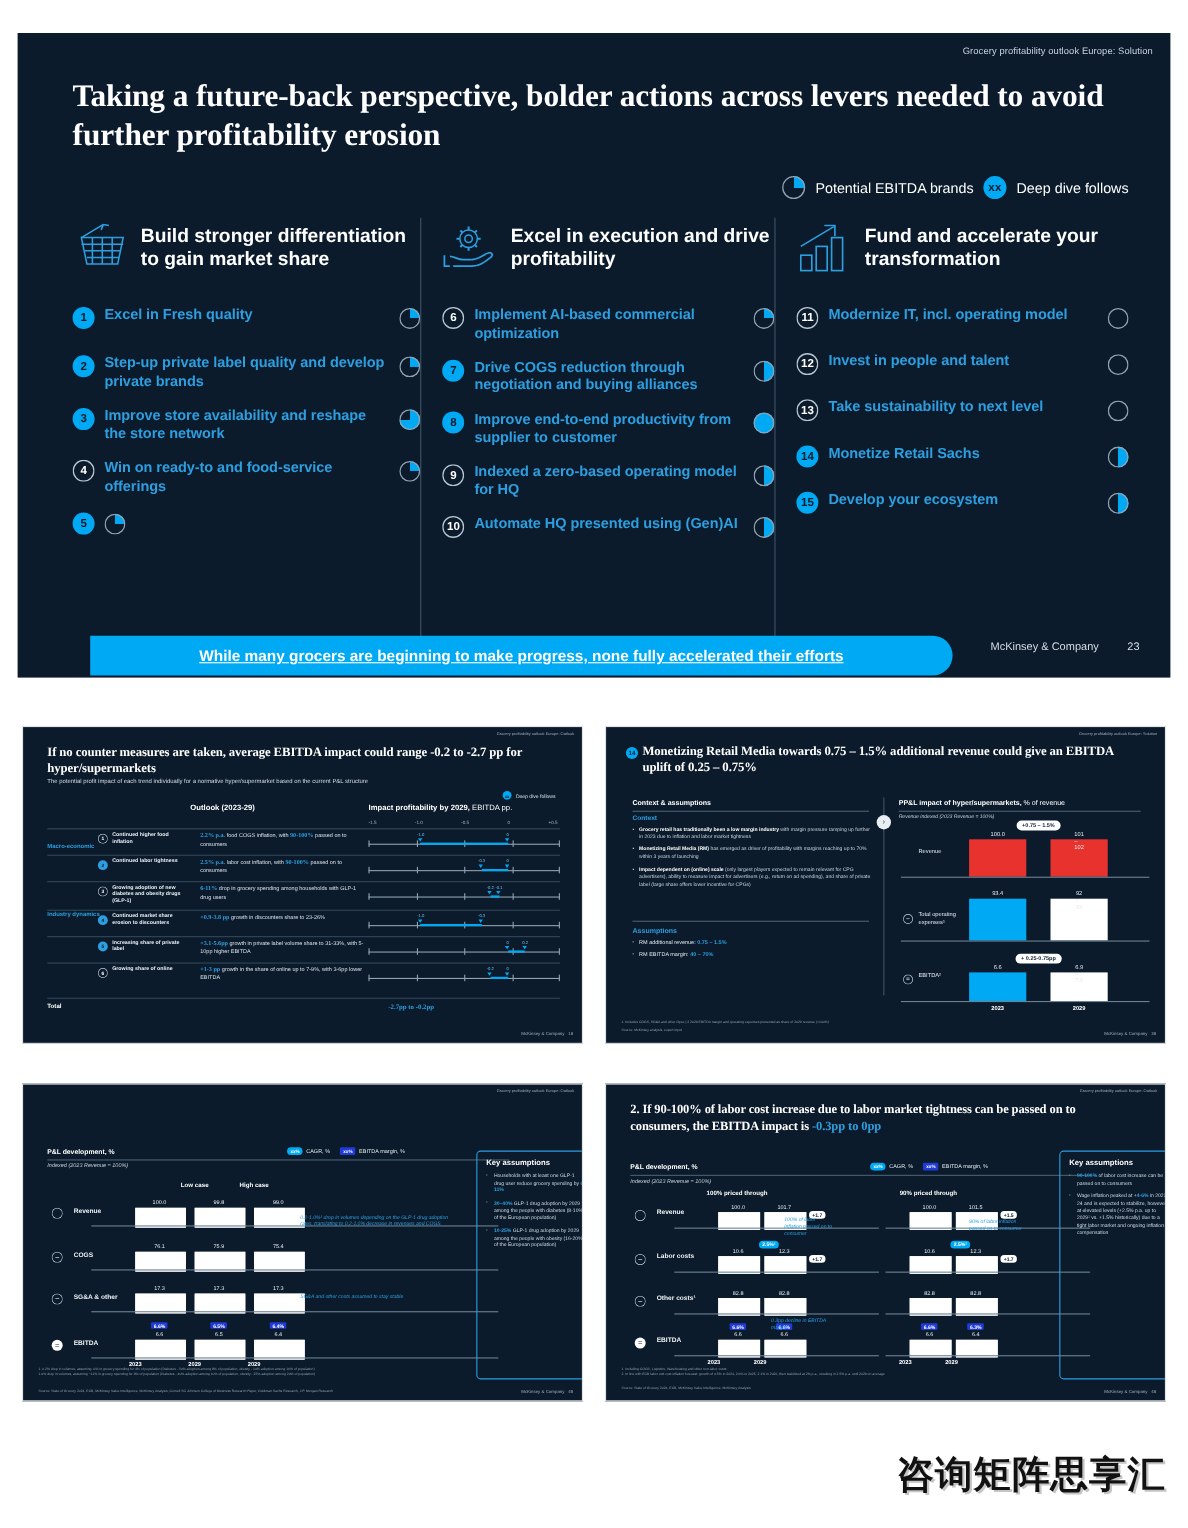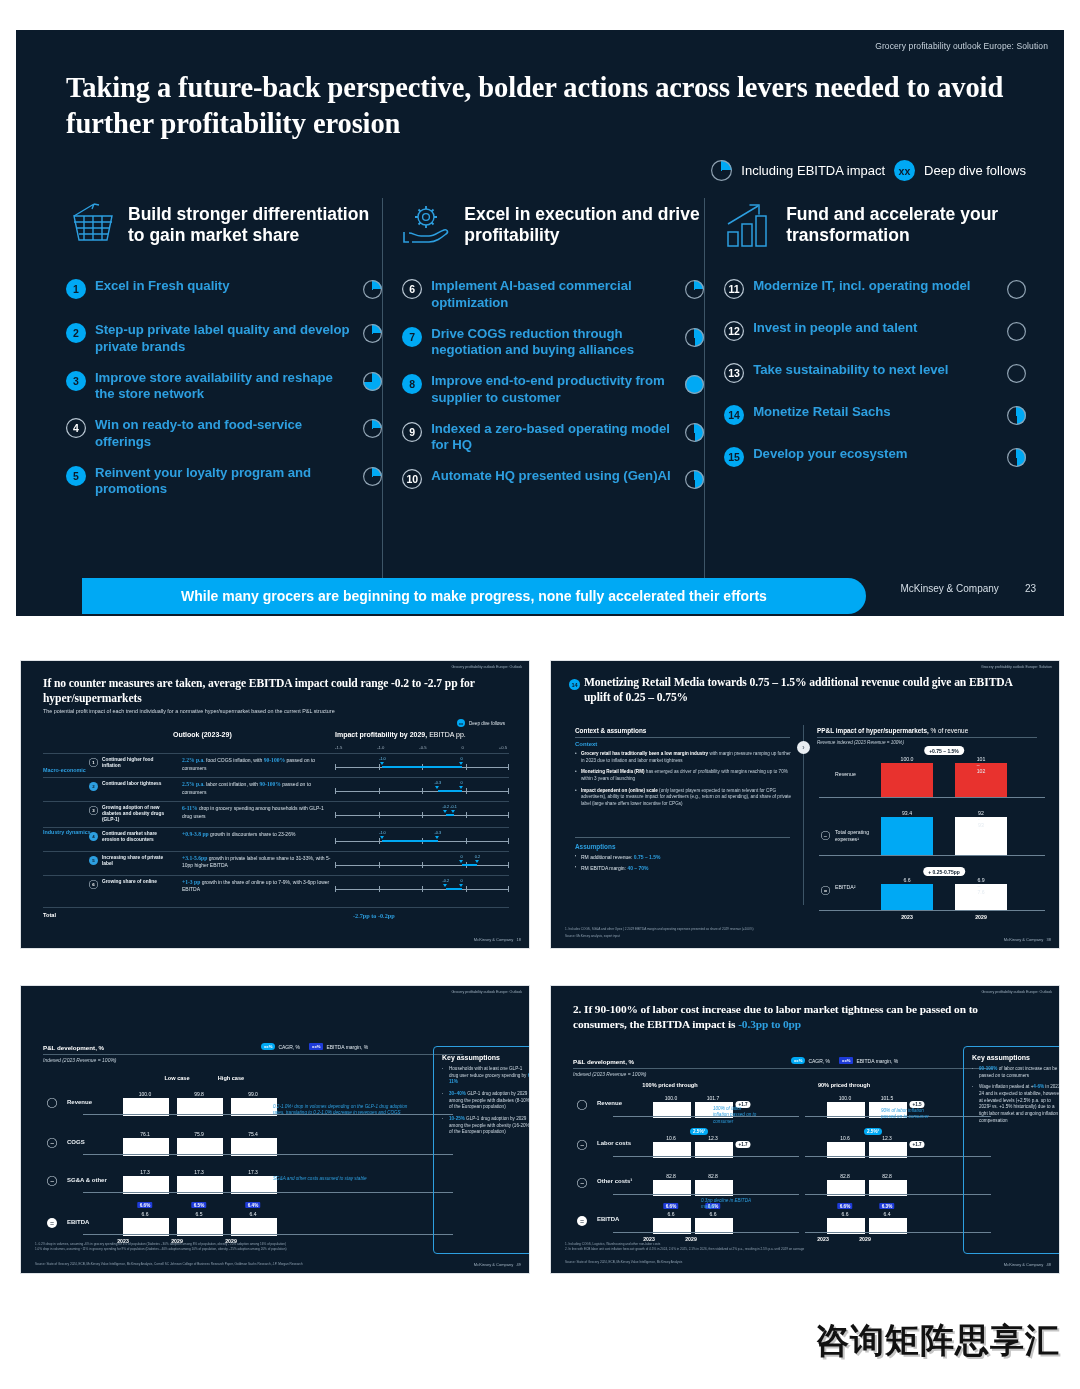--- a/index.html
+++ b/index.html
@@ -35,21 +35,21 @@
   .num.filled{background:#00a9f4;color:#0b1b2b;}
   .num.hollow{background:transparent;color:#ffffff;box-shadow:inset 0 0 0 1.2px #b9c7d3;}
   .itxt{flex:1;font-size:13.2px;font-weight:700;color:#2d9fe0;line-height:1.27;letter-spacing:-0.05px;}
   .pie{flex:0 0 19px;width:19px;height:19px;border-radius:50%;margin-top:2px;box-shadow:inset 0 0 0 1.2px #8fa2b2;}
 
   .items.c1 .item:nth-child(1){margin-bottom:16px;}
   .items .item{margin-bottom:14px;}
 
   .banner{position:absolute;left:66px;top:548px;width:784px;height:36px;background:#00a9f4;
       border-radius:0 18px 18px 0;display:flex;align-items:center;justify-content:center;}
-  .banner span{font-size:14px;font-weight:700;color:#ffffff;}
+  .banner span{font-size:14px;font-weight:700;color:#ffffff;text-decoration:underline;}
   .main-footer{position:absolute;right:28px;bottom:22px;display:flex;gap:26px;align-items:baseline;}
   .main-footer .brand{font-size:10px;color:#d6dfe7;}
   .main-footer .pg{font-size:10px;color:#d6dfe7;}
 
   
   .thumb{position:absolute;background:#0b1b2b;overflow:hidden;border:1px solid #dfe3e7;}
   .t-eyebrow{position:absolute;right:7px;top:4px;font-size:3.6px;color:#9fb0bf;}
   .t-title{font-family:"Liberation Serif",serif;font-weight:700;color:#ffffff;letter-spacing:-0.1px;}
   .t-blue{color:#2d9fe0;}
   .t-footer{position:absolute;right:8px;bottom:6px;font-size:4px;color:#9fb0bf;}
@@ -159,21 +159,21 @@
 <body>
 
 <div class="page">
 
   <div class="main-slide">
     <div class="eyebrow">Grocery profitability outlook Europe: Solution</div>
     <div class="main-title">Taking a future-back perspective, bolder actions across levers needed to avoid further profitability erosion</div>
 
     <div class="legend">
       <span class="pie-legend"></span>
-      <span class="lbl">Including EBITDA impact</span>
+      <span class="lbl">Potential EBITDA brands</span>
       <span class="xx-badge">xx</span>
       <span class="lbl">Deep dive follows</span>
     </div>
 
     <div class="cols" id="cols">
         <div class="col c1">
           <div class="col-head">
             <span class="col-icon"><svg viewBox="0 0 52 48" width="52" height="48" fill="none" stroke="#2d9fe0" stroke-width="1.4">
                 <path d="M8 14h38l-5 24H13z"></path>
                 <path d="M8 14 L28 2 M28 2 l-2 5 M28 2 l5 1"></path>
@@ -197,21 +197,20 @@
               <span class="itxt">Improve store availability and reshape the store network</span>
               <span class="pie" style="background:conic-gradient(#00a9f4 0deg 270deg, transparent 270deg 360deg);"></span>
             </div>
             <div class="item">
               <span class="num hollow">4</span>
               <span class="itxt">Win on ready-to and food-service offerings</span>
               <span class="pie" style="background:conic-gradient(#00a9f4 0deg 90deg, transparent 90deg 360deg);"></span>
             </div>
             <div class="item">
               <span class="num filled">5</span>
-              <span class="itxt">Reinvent your loyalty program and promotions</span>
               <span class="pie" style="background:conic-gradient(#00a9f4 0deg 90deg, transparent 90deg 360deg);"></span>
             </div>
           </div>
         </div>
         <div class="col c2">
           <div class="col-head">
             <span class="col-icon"><svg viewBox="0 0 52 48" width="52" height="48" fill="none" stroke="#2d9fe0" stroke-width="1.4">
                 <circle cx="24" cy="15" r="8"></circle>
                 <circle cx="24" cy="15" r="3.4"></circle>
                 <g stroke-width="1.8">

